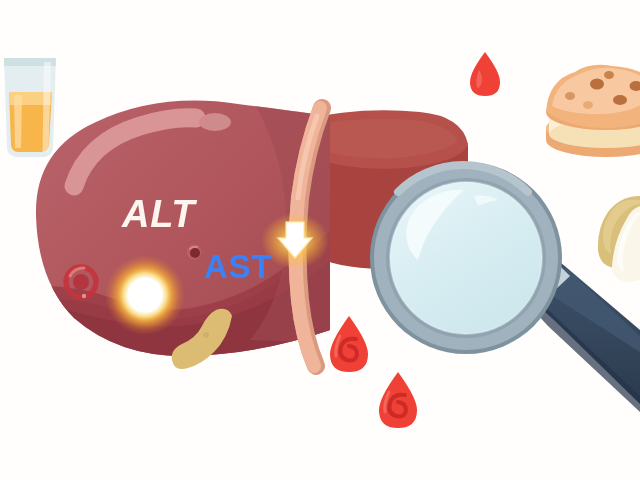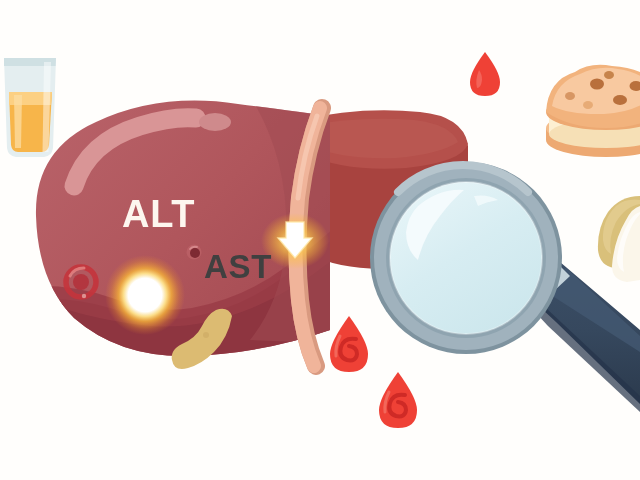--- a/index.html
+++ b/index.html
@@ -31,26 +31,27 @@
     font-weight: bold;
     letter-spacing: 0.02em;
     white-space: nowrap;
     user-select: none;
   }
   #label-alt {
     left: 122px;
     top: 193px;
     font-size: 38px;
     color: #fdf6ef;
+    font-style: italic;
   }
   #label-ast {
     left: 204px;
     top: 248px;
     font-size: 33px;
-    color: #404040;
+    color: #3b82f6;
   }
 </style>
 </head>
 <body>
 
 <div id="scene">
 
   <svg class="layer" viewBox="0 0 640 480">
 
     <g>

